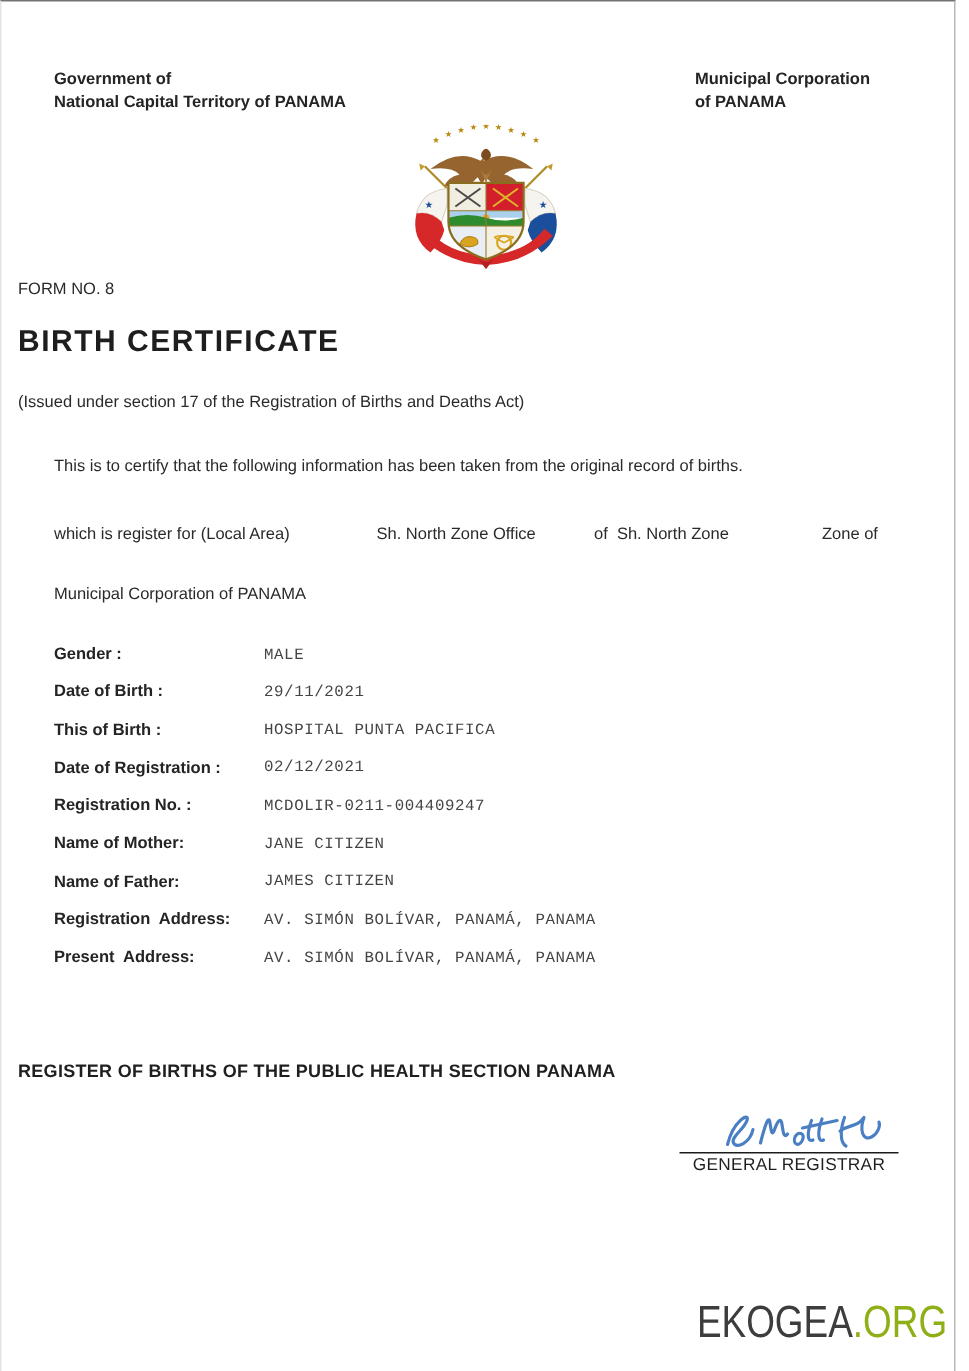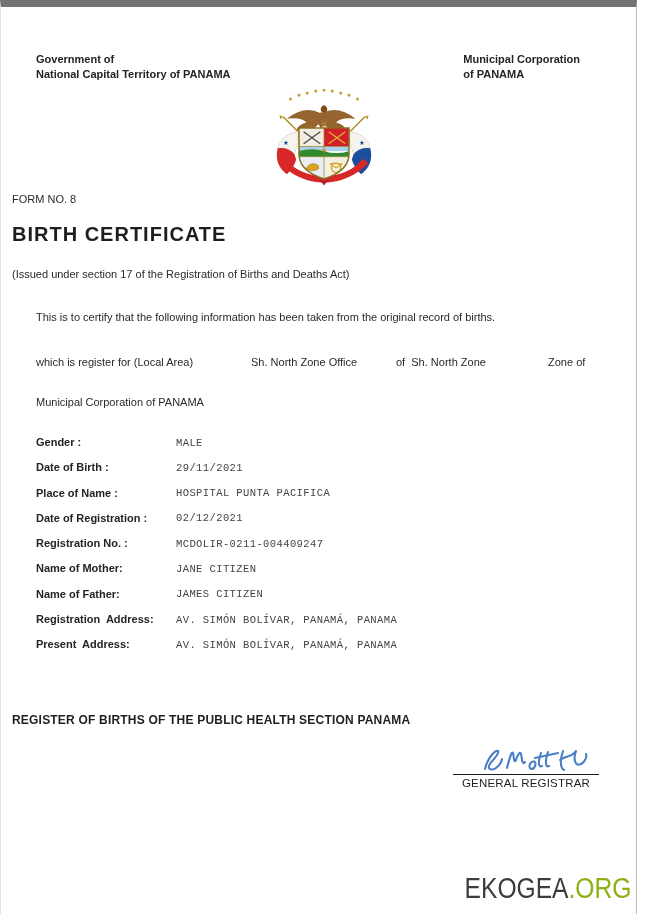--- a/index.html
+++ b/index.html
@@ -3,21 +3,21 @@
 <meta charset="utf-8">
 <style>
   html,body{margin:0;padding:0;}
   body{
     width:646px;height:914px;position:relative;background:#ffffff;
     font-family:"Liberation Sans", sans-serif;color:#242424;
     -webkit-font-smoothing:antialiased;overflow:hidden;
   }
   .page{
     position:absolute;left:0;top:0;width:637px;height:914px;background:#fff;
-    border-top:7px solid #737373;border-right:1px solid #b9b9b9;border-left:1px solid #e3e3e3;
+    border-top:1px solid #737373;border-right:1px solid #b9b9b9;border-left:1px solid #e3e3e3;
     box-sizing:border-box;
   }
   .hdr{position:absolute;top:45px;font-size:11px;font-weight:bold;line-height:1.35;color:#242424;}
   .hdr-left{left:35px;text-align:left;}
   .hdr-right{right:56px;text-align:left;}
   .crest{position:absolute;left:266px;top:82px;width:114px;height:102px;}
   .centered{position:absolute;left:11px;width:637px;text-align:left;}
   .form-no{top:186px;font-size:11px;color:#2a2a2a;}
   .title{top:216px;font-size:20px;font-weight:bold;letter-spacing:1px;color:#1e1e1e;}
   .subtitle{top:261px;font-size:11px;color:#2a2a2a;}
@@ -144,21 +144,21 @@
   <div class="fields">
     <div class="frow">
       <span class="flabel">Gender :</span>
       <span class="fvalue">MALE</span>
     </div>
     <div class="frow">
       <span class="flabel">Date of Birth :</span>
       <span class="fvalue">29/11/2021</span>
     </div>
     <div class="frow">
-      <span class="flabel">Place of Name :</span>
+      <span class="flabel">This of Birth :</span>
       <span class="fvalue">HOSPITAL PUNTA PACIFICA</span>
     </div>
     <div class="frow">
       <span class="flabel">Date of Registration :</span>
       <span class="fvalue">02/12/2021</span>
     </div>
     <div class="frow">
       <span class="flabel">Registration No. :</span>
       <span class="fvalue">MCDOLIR-0211-004409247</span>
     </div>

